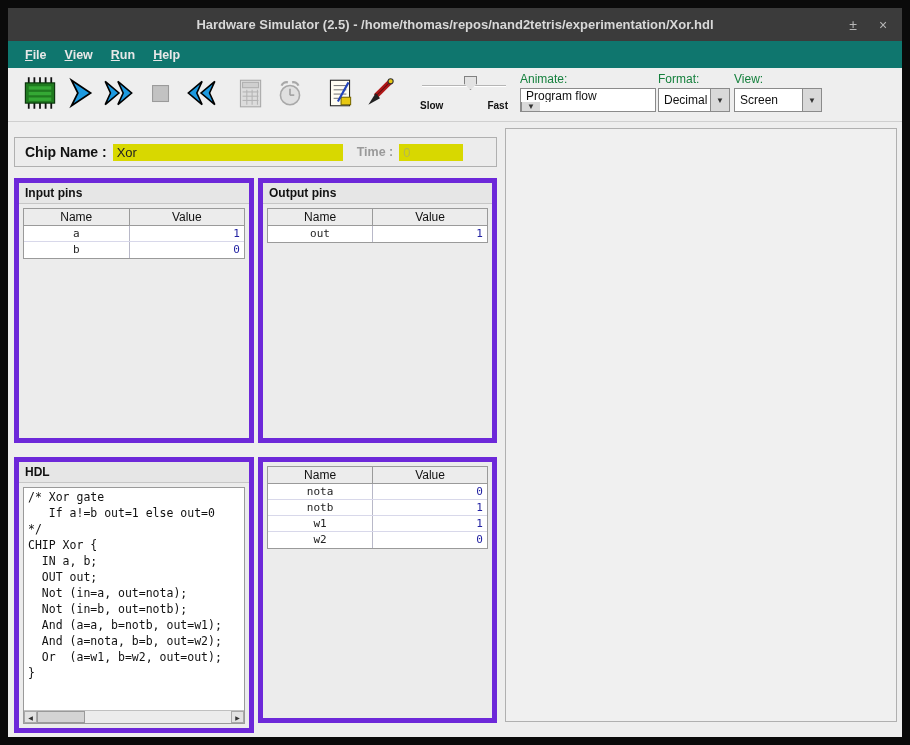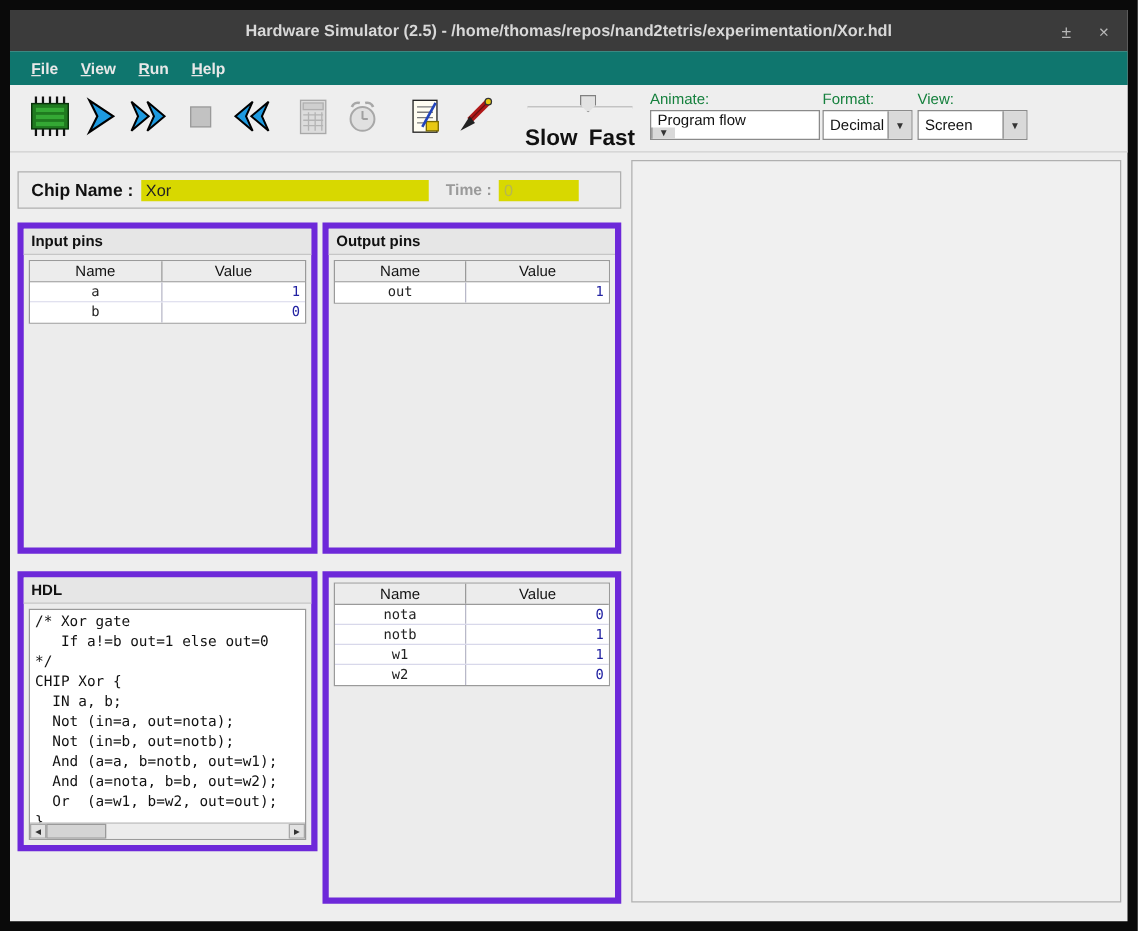--- a/index.html
+++ b/index.html
@@ -22,21 +22,21 @@
   .toolbar { position:absolute; left:0; top:60px; width:100%; height:54px; background:#eeeeee; border-bottom:1px solid #cfcfcf; }
   .tb-buttons { position:absolute; left:12px; top:4px; display:flex; align-items:center; }
   .tb-btn { width:40px; height:42px; display:flex; align-items:center; justify-content:center; }
   .tb-btn.gap-l { margin-left:10px; }
   .tb-btn svg { display:block; }
 
   
   .slider { position:absolute; left:412px; top:6px; width:88px; height:44px; }
   .slider-track { position:absolute; left:2px; right:2px; top:11px; height:2px; background:#b5b5b5; border-bottom:1px solid #ffffff; }
   .slider-thumb { position:absolute; left:50%; top:2px; width:13px; height:14px; background:#e2e2e2; border:1px solid #808080; clip-path:polygon(0 0,100% 0,100% 55%,50% 100%,0 55%); }
-  .slider-labels { position:absolute; left:0; right:0; top:26px; display:flex; justify-content:space-between; font-weight:bold; font-size:18px; color:#111; }
+  .slider-labels { position:absolute; left:0; right:0; top:26px; display:flex; justify-content:space-between; font-weight:bold; font-size:10px; color:#111; }
 
   
   .combo-group { position:absolute; top:4px; }
   .combo-group.animate { left:512px; }
   .combo-group.format  { left:650px; }
   .combo-group.view    { left:726px; }
   .combo-label { font-size:12px; color:#15803d; height:14px; }
   .combo { margin-top:2px; height:24px; background:#ffffff; border:1px solid #8a8a8a; display:flex; align-items:stretch; }
   .combo-group.animate .combo { width:136px;flex-direction:column; }
   .combo-group.format  .combo { width:72px; }
@@ -47,21 +47,21 @@
   
   .chip-bar { position:absolute; left:6px; top:129px; width:483px; height:30px; border:1px solid #b0b0b0; background:#ececec; display:flex; align-items:center; }
   .chip-name-label { font-weight:bold; font-size:14px; color:#111; margin-left:10px; white-space:pre; }
   .chip-name-field { width:230px; height:17px; background:#d8d800; margin-left:6px; font-size:13px; color:#222; padding:0 4px; line-height:17px; white-space:nowrap; overflow:hidden; }
   .time-label { font-weight:bold; font-size:12.5px; color:#9a9a9a; margin-left:14px; white-space:pre; }
   .time-field { width:64px; height:17px; background:#d8d800; margin-left:6px; font-size:13px; color:#b7b750; padding:0 4px; line-height:17px; }
 
   .panel { position:absolute; border:5px solid #6d28d9; background:#ececec; }
   .panel.input-pins    { left:6px;   top:170px; width:240px; height:265px; }
   .panel.output-pins   { left:250px; top:170px; width:239px; height:265px; }
-  .panel.hdl           { left:6px;   top:449px; width:240px; height:224px; }
+  .panel.hdl           { left:6px;   top:449px; width:240px; height:276px; }
   .panel.internal-pins { left:250px; top:449px; width:239px; height:266px; }
   .panel-title { height:21px; line-height:21px; padding-left:6px; font-weight:bold; font-size:12px; color:#111; background:#e6e6e6; border-bottom:1px solid #c6c6c6; }
 
   .pin-table { margin:4px; border:1px solid #9a9a9a; background:#ffffff; }
   .pin-header { display:flex; background:#ececec; border-bottom:1px solid #9a9a9a; height:17px; }
   .pin-header > div { font-size:12px; color:#111; text-align:center; line-height:16px; }
   .col-name { width:48%; border-right:1px solid #9a9a9a; }
   .col-value { width:52%; }
   .pin-row { display:flex; height:16px; border-bottom:1px solid #d8d8ea; background:#ffffff; }
   .pin-row:last-child { border-bottom:none; }
@@ -302,20 +302,21 @@
           <div class="code-line">/* Xor gate</div>
 
           <div class="code-line">   If a!=b out=1 else out=0</div>
 
           <div class="code-line">*/</div>
 
           <div class="code-line">CHIP Xor {</div>
 
           <div class="code-line">  IN a, b;</div>
 
+          <div class="code-line">  OUT out;</div>
 
 
           <div class="code-line">  Not (in=a, out=nota);</div>
 
           <div class="code-line">  Not (in=b, out=notb);</div>
 
           <div class="code-line">  And (a=a, b=notb, out=w1);</div>
 
           <div class="code-line">  And (a=nota, b=b, out=w2);</div>
 

